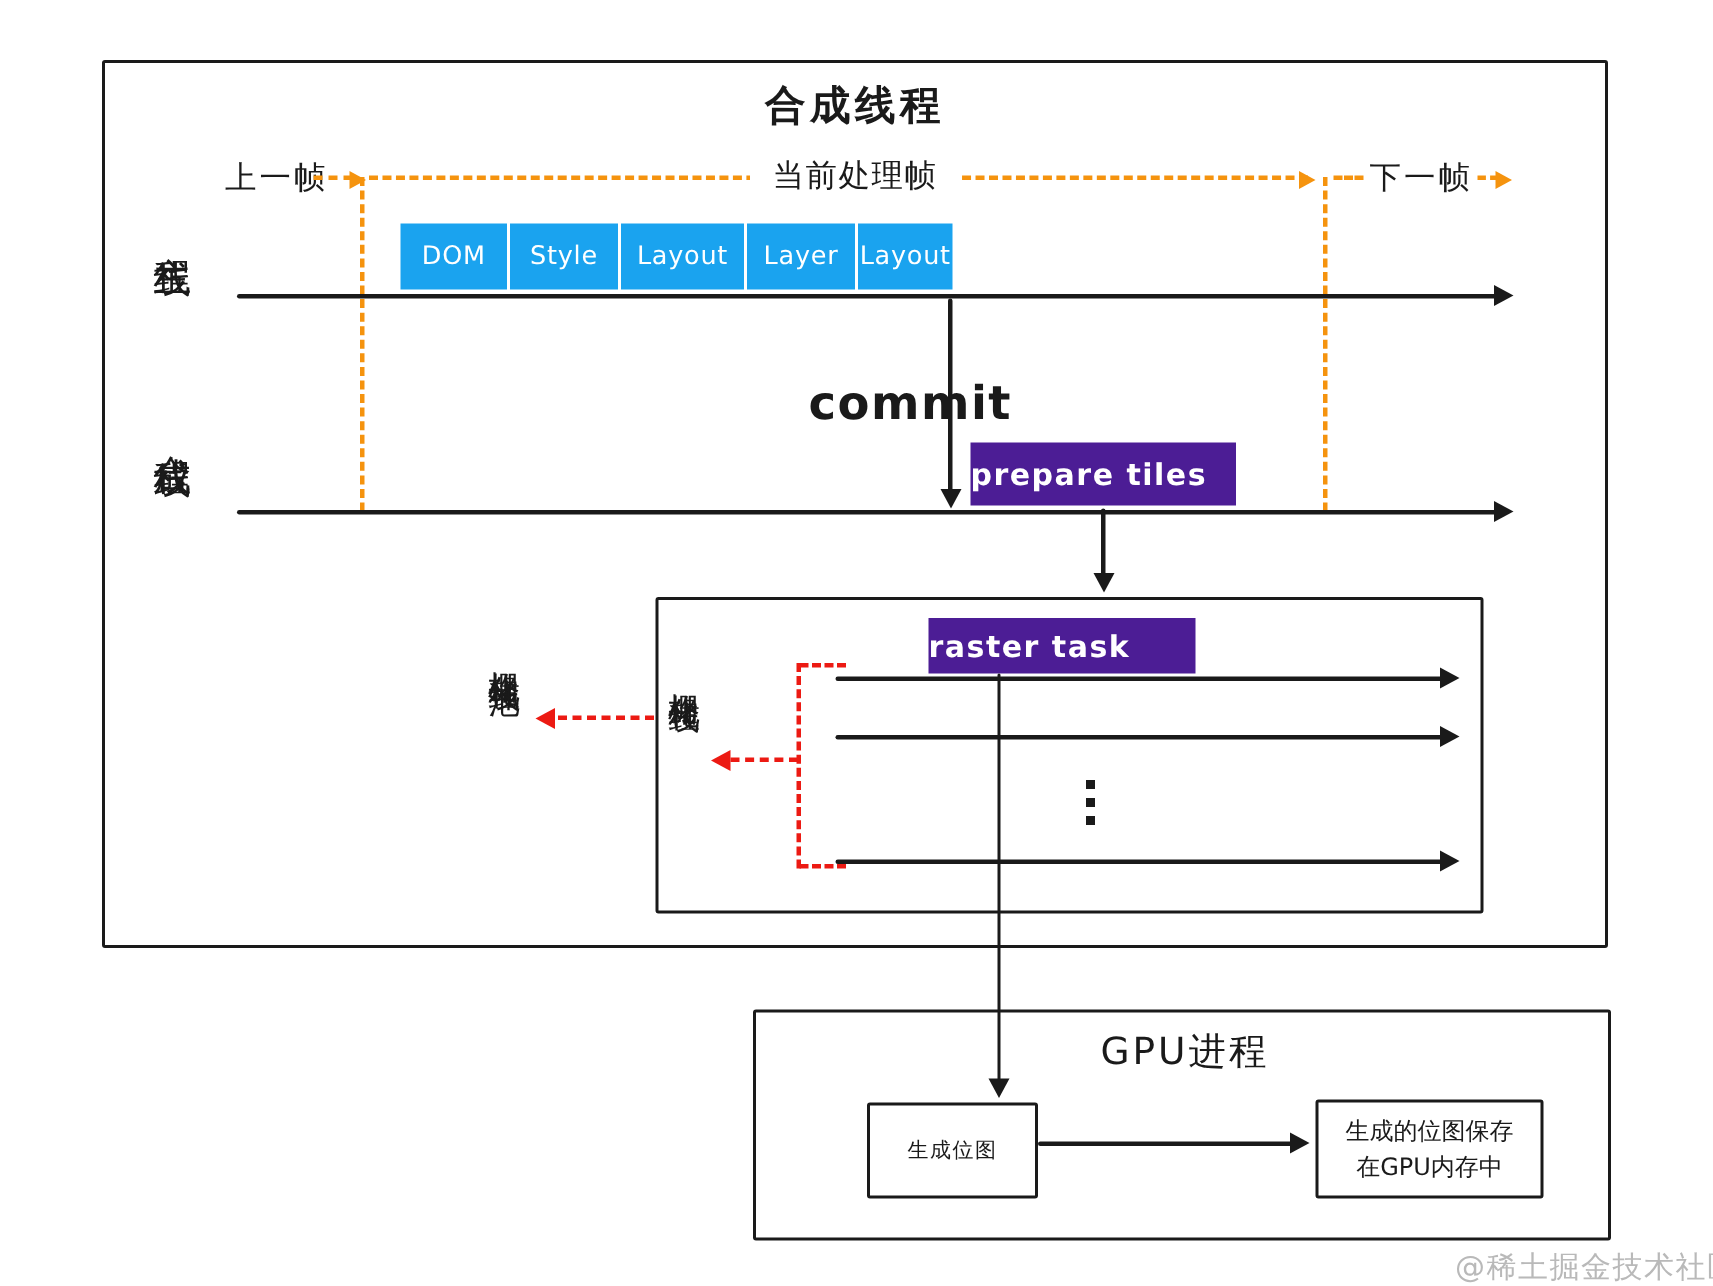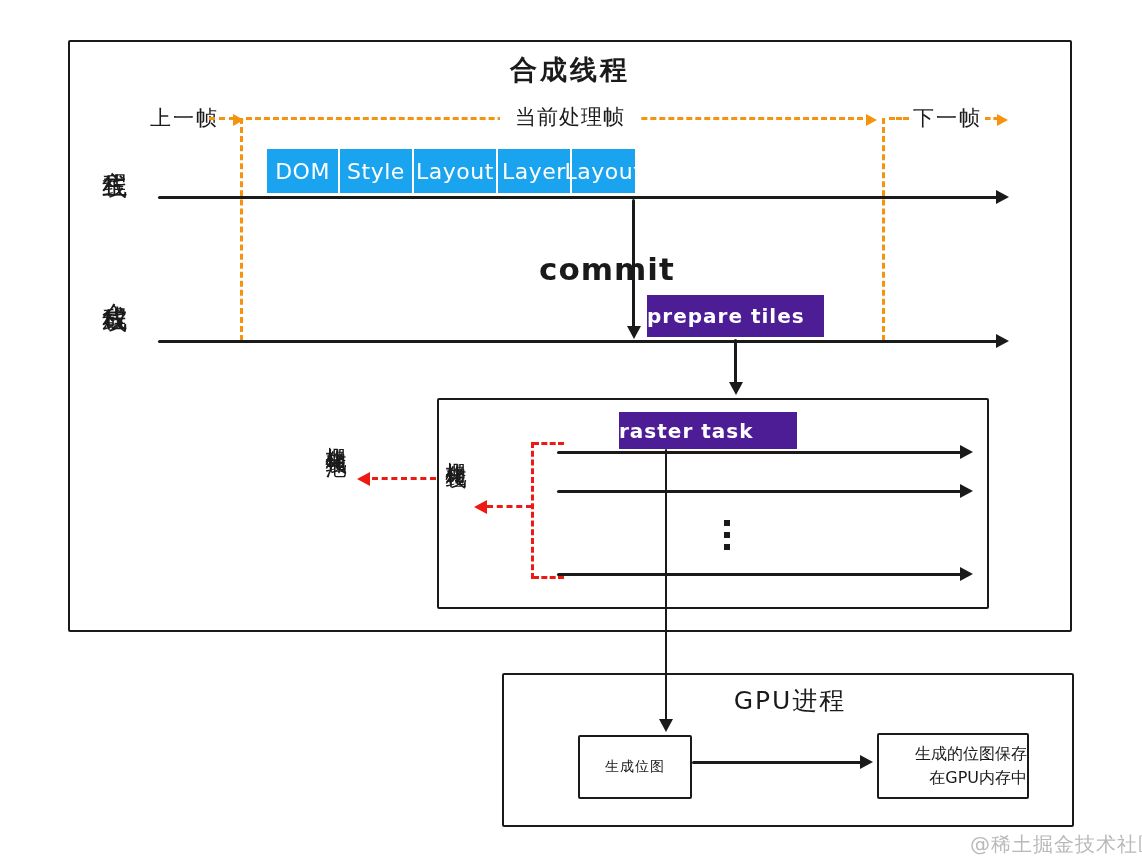--- a/index.html
+++ b/index.html
@@ -17,21 +17,21 @@
   .tri-d{border-left:7px solid transparent;border-right:7px solid transparent;border-top:13px solid #1a1a1a;}
   .tri-r.orange{border-left-color:#f5930e;border-top-width:6px;border-bottom-width:6px;border-left-width:11px;}
   .tri-l.red{border-top:7px solid transparent;border-bottom:7px solid transparent;border-right:13px solid #ec1a13;}
   .dash-h{position:absolute;border-top:3px dashed #f5930e;}
   .dash-v{position:absolute;border-left:3px dashed #f5930e;}
   .rdot-h{position:absolute;border-top:3.5px dashed #ec1a13;}
   .rdot-v{position:absolute;border-left:3.5px dashed #ec1a13;}
   .vtext{position:absolute;writing-mode:vertical-lr;text-orientation:upright;letter-spacing:2px;line-height:1.05;}
   .stage-row{position:absolute;left:267px;top:149px;display:flex;gap:2px;}
   .stage{height:44px;background:#1aa3ef;color:#fff;display:flex;align-items:center;justify-content:center;
-         font-size:22px;letter-spacing:0.5px;}
+         font-size:17px;letter-spacing:0.5px;}
   .label{position:absolute;white-space:nowrap;}
   .dotsq{width:6px;height:6px;background:#1a1a1a;margin-bottom:6px;}
 </style>
 </head>
 <body>
 
 <div class="canvas">
 
   <div class="box" style="left:68px;top:40px;width:1000px;height:588px;"></div>
 
@@ -116,20 +116,20 @@
   <div class="box" style="left:502px;top:673px;width:568px;height:150px;"></div>
   <div class="label" style="left:690px;top:684px;width:200px;text-align:center;font-size:25px;letter-spacing:2px;">GPU进程</div>
 
   <div class="box" style="left:578px;top:735px;width:110px;height:60px;border-width:2px;display:flex;align-items:center;justify-content:center;">
     <span style="font-size:14px;letter-spacing:1px;">生成位图</span>
   </div>
 
   <div class="hline" style="left:692px;top:761px;width:170px;"></div>
   <div class="tri tri-r" style="left:860px;top:755px;"></div>
 
-  <div class="box" style="left:877px;top:733px;width:148px;height:62px;border-width:2px;display:flex;flex-direction:column;align-items:flex-end;justify-content:center;line-height:1.5;">
+  <div class="box" style="left:877px;top:733px;width:148px;height:62px;border-width:2px;display:flex;flex-direction:column;align-items:center;justify-content:center;line-height:1.5;">
     <span style="font-size:16px;">生成的位图保存</span>
     <span style="font-size:16px;">在GPU内存中</span>
   </div>
 
   <div class="label" style="left:970px;top:831px;font-size:20px;color:#b9b9b9;letter-spacing:1px;">@稀土掘金技术社区</div>
 
 </div>
 
 </body></html>

